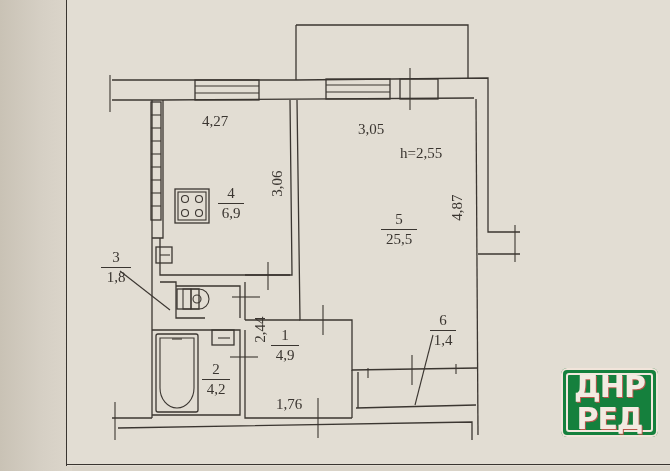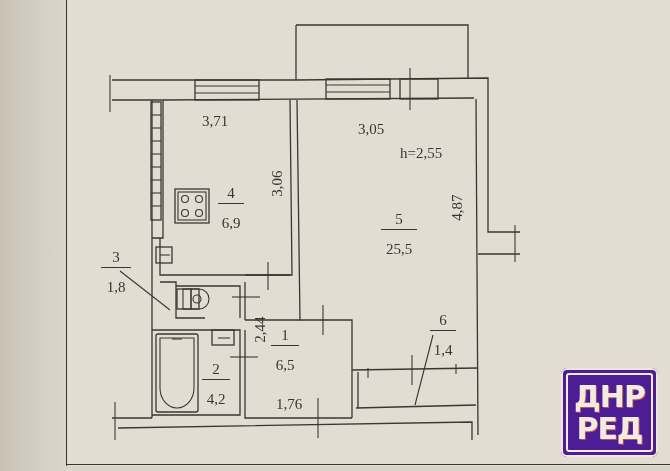--- a/index.html
+++ b/index.html
@@ -24,25 +24,25 @@
   }
   svg.plan { position: absolute; left: 0; top: 0; width: 670px; height: 471px; }
   svg.plan .w { fill: none; stroke: #3b3631; stroke-width: 1.3; }
   svg.plan .t { stroke: #3b3631; stroke-width: 1.1; fill: none; }
   .lbl {
     position: absolute; color: #3a3530; font-size: 15px; line-height: 1;
     white-space: nowrap;
   }
   .frac { position: absolute; color: #3a3530; font-size: 15px; text-align: center; line-height: 1; }
   .frac .num { display: block; padding-bottom: 2px; }
-  .frac .den { display: block; border-top: 1.3px solid #3a3530; padding-top: 12px; }
+  .frac .den { display: block; border-top: 1.3px solid #3a3530; padding-top: 2px; }
   .vert { transform: rotate(-90deg); transform-origin: center; }
   .logo {
-    position: absolute; left: 561px; top: 368px; width: 97px; height: 89px;
-    background: #4c1d95; border-radius: 6px;
+    position: absolute; left: 561px; top: 368px; width: 97px; height: 69px;
+    background: #15803d; border-radius: 6px;
     box-shadow: 0 0 0 2px #f1e4da inset;
   }
   .logo-inner {
     position: absolute; left: 5px; top: 5px; right: 5px; bottom: 5px;
     border: 2px solid #f3e8dd; border-radius: 3px;
     display: flex; flex-direction: column; align-items: center; justify-content: center;
   }
   .logo-line {
     font-family: "DejaVu Sans", sans-serif; font-weight: bold;
     color: #f3ebe2; font-size: 30px; line-height: 32px; letter-spacing: -1px;
@@ -165,32 +165,32 @@
 <div class="frac" style="left:381px;top:212px;width:36px;">
   <span class="num">5</span>
   <span class="den">25,5</span>
 </div>
 <div class="frac" style="left:101px;top:250px;width:30px;">
   <span class="num">3</span>
   <span class="den">1,8</span>
 </div>
 <div class="frac" style="left:271px;top:328px;width:28px;">
   <span class="num">1</span>
-  <span class="den">6,5</span>
+  <span class="den">4,9</span>
 </div>
 <div class="frac" style="left:202px;top:362px;width:28px;">
   <span class="num">2</span>
   <span class="den">4,2</span>
 </div>
 <div class="frac" style="left:430px;top:313px;width:26px;">
   <span class="num">6</span>
   <span class="den">1,4</span>
 </div>
 
-<span class="lbl" style="left:202px;top:114px;">3,71</span>
+<span class="lbl" style="left:202px;top:114px;">4,27</span>
 <span class="lbl vert" style="left:264px;top:176px;">3,06</span>
 <span class="lbl" style="left:358px;top:122px;">3,05</span>
 <span class="lbl" style="left:400px;top:146px;text-align:center;">h=2,55</span>
 <span class="lbl vert" style="left:444px;top:200px;">4,87</span>
 <span class="lbl vert" style="left:247px;top:322px;">2,44</span>
 <span class="lbl" style="left:276px;top:397px;">1,76</span>
 
 <div class="logo">
   <div class="logo-inner">
     <span class="logo-line">ДНР</span>

